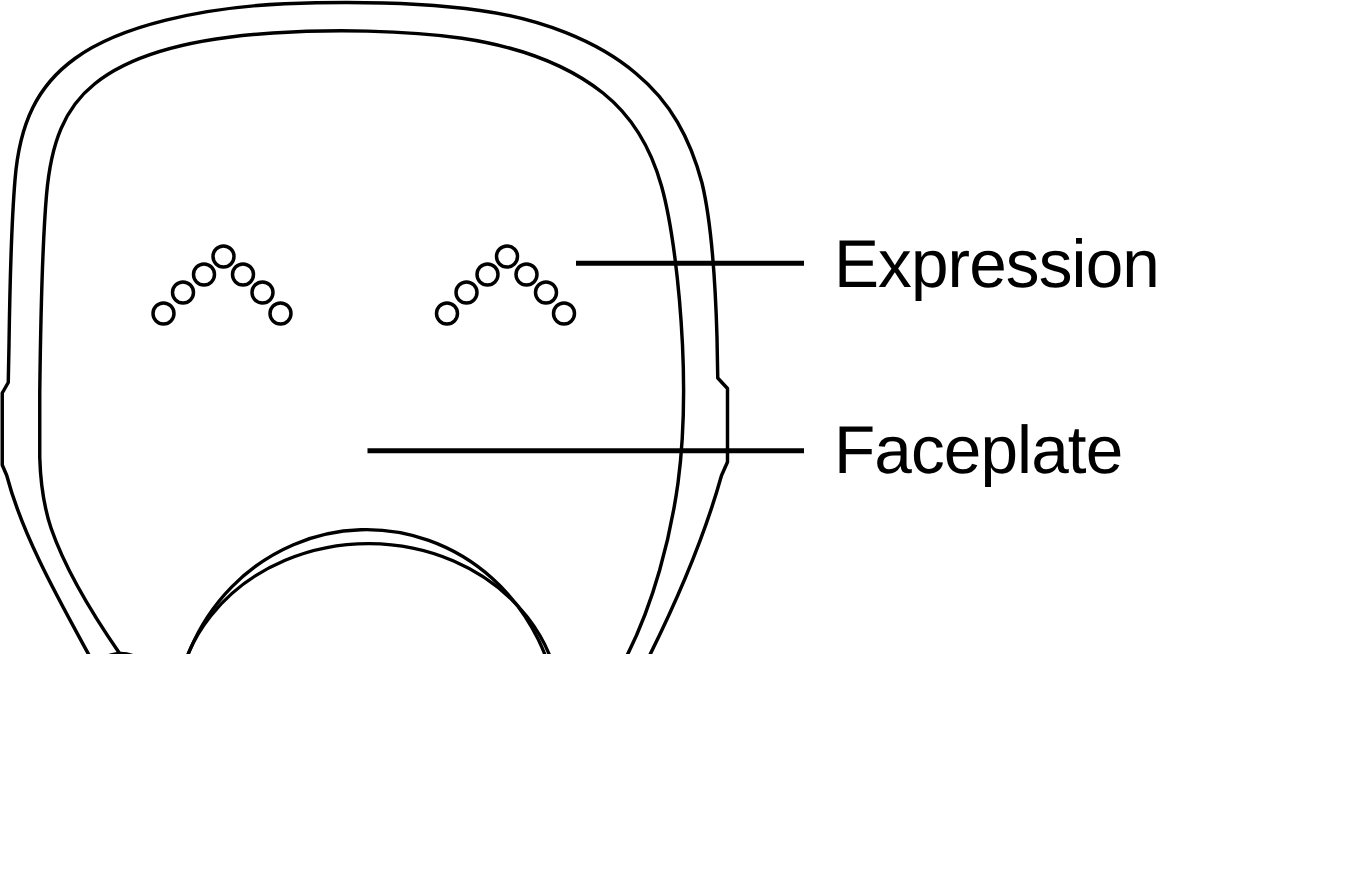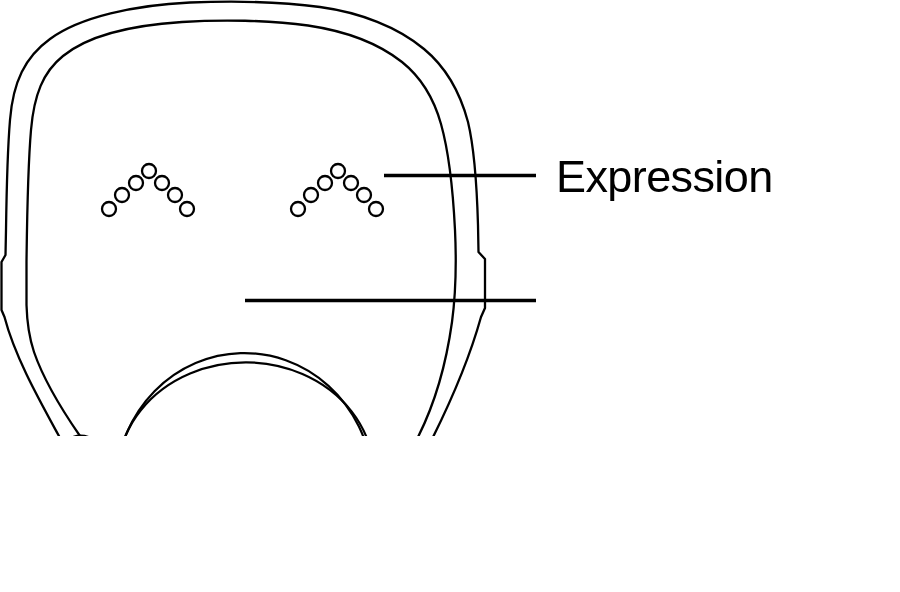--- a/index.html
+++ b/index.html
@@ -121,13 +121,14 @@
 
     <g stroke="#000000" stroke-width="3.4">
       <path d="M 384 175.5 H 536"></path>
       <path d="M 245 300.5 H 536"></path>
       <path d="M 411 496 H 537"></path>
       <path d="M 249 551 H 537"></path>
     </g>
   </svg>
 
   <div class="part-label" style="top:176px">Expression</div>
+  <div class="part-label" style="top:300px">Faceplate</div>
 </div>
 
 </body></html>

